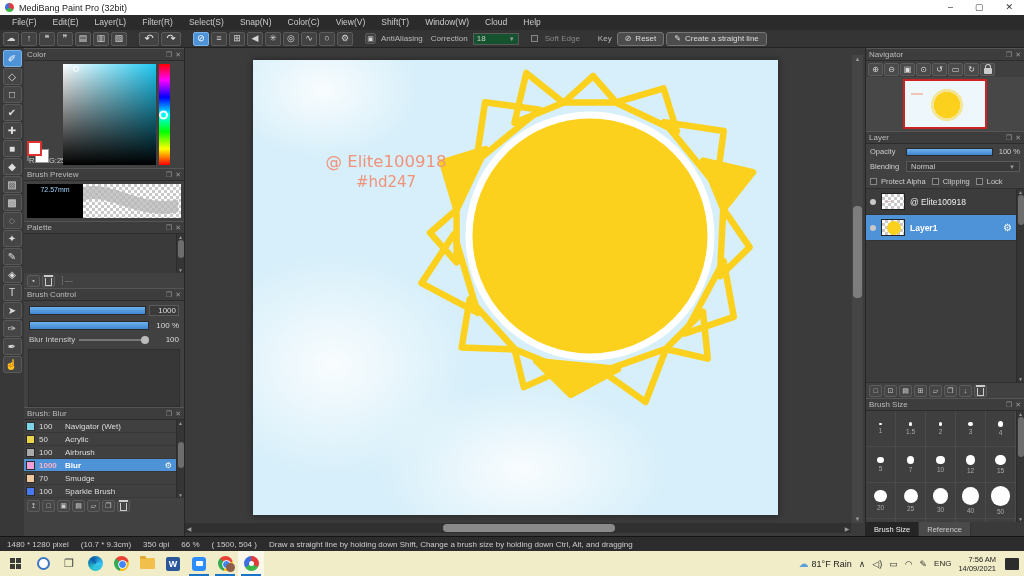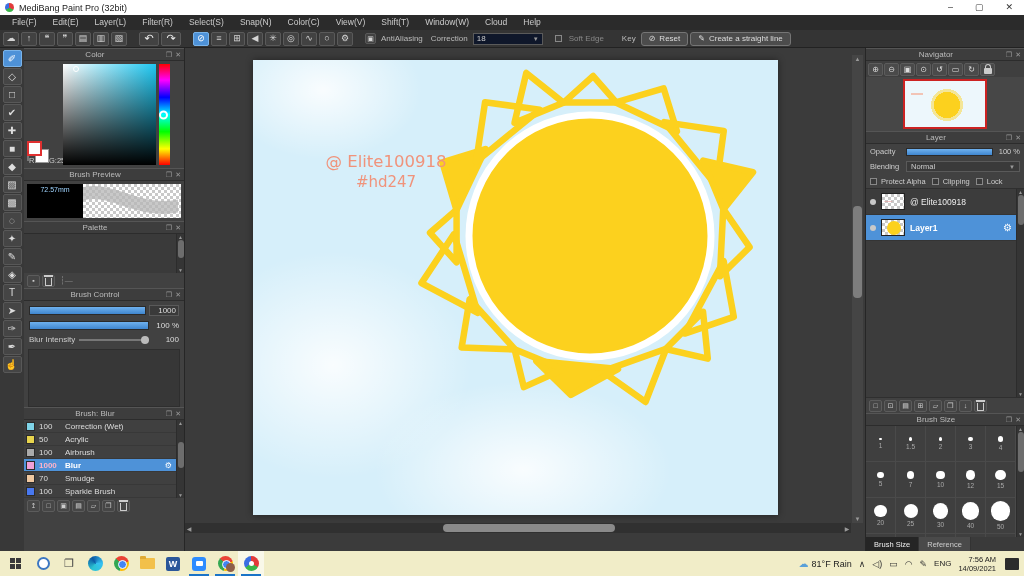--- a/index.html
+++ b/index.html
@@ -16,33 +16,33 @@
 .menu-item{font-size:8.5px;color:#ccc;padding:0 8px;line-height:15px}
 
 .toolbar{height:18px;background:#343434;display:flex;align-items:center;padding:0 3px;gap:2px;flex:0 0 auto;border-bottom:1px solid #222}
 .tbtn{width:16px;height:14px;background:#424242;border:1px solid #5a5a5a;border-radius:2px;color:#d5d5d5;font-size:9px;display:flex;align-items:center;justify-content:center;line-height:1}
 .tbtn.big{width:20px;font-size:11px;color:#eee}
 .tbtn.sel{background:#4e92d8;border-color:#79b4ea;color:#fff}
 .tb-gap{width:8px}
 .tb-label{font-size:8px;color:#bbb;margin:0 3px;white-space:nowrap}
 .tb-label.dim{color:#888}
 .cbox{width:7px;height:7px;border:1px solid #888;background:#3a3a3a;display:inline-block;margin-right:2px}
-.dropdown{width:70px;height:12px;background:#0f172a;border:1px solid #5a5a5a;color:#ccc;font-size:8px;display:flex;align-items:center;padding:0 3px}
+.dropdown{width:46px;height:12px;background:#14532d;border:1px solid #5a5a5a;color:#ccc;font-size:8px;display:flex;align-items:center;padding:0 3px}
 .dropdown .dd-arrow{margin-left:auto;font-size:6px;color:#999}
 .pillbtn{height:14px;background:#4c4c4c;border:1px solid #757575;border-radius:3px;color:#ddd;font-size:8px;display:flex;align-items:center;padding:0 7px;gap:4px;white-space:nowrap}
 
 .main{flex:1;display:flex;min-height:0}
 
 .toolrail{width:24px;background:#383838;padding-top:2px;flex:0 0 auto;display:flex;flex-direction:column;align-items:center;gap:1px}
 .rbtn{width:19px;height:17px;background:#454545;border:1px solid #585858;border-radius:2px;color:#ddd;font-size:10px;display:flex;align-items:center;justify-content:center;line-height:1}
 .rbtn.sel{background:#4e92d8;border-color:#7ab4ea;color:#fff}
 
 .leftcol{width:161px;background:#414141;border-right:1px solid #262626;flex:0 0 auto;display:flex;flex-direction:column}
 .panel-h{height:13px;background:#3d3d3d;border-top:1px solid #555;border-bottom:1px solid #2c2c2c;display:flex;align-items:center;padding:0 3px;flex:0 0 auto}
-.panel-h .t{flex:1;text-align:center;font-size:8px;color:#bbb}
+.panel-h .t{flex:1;font-size:8px;color:#bbb}
 .ph-ic{font-size:7px;color:#999;margin-left:3px}
 .vscroll{width:8px;background:#353535;border-left:1px solid #2c2c2c;display:flex;flex-direction:column;align-items:center;flex:0 0 auto}
 .vscroll .arr{font-size:5px;color:#999;line-height:6px}
 .vscroll .track{flex:1;width:6px;position:relative}
 .vscroll .thumb{position:absolute;left:0;width:6px;background:#6d6d6d;border-radius:3px}
 
 .color-body{display:flex;padding:3px 2px 3px 3px;height:107px}
 .cp-left{width:36px;display:flex;flex-direction:row;align-items:flex-end}
 .swatch-wrap{position:relative;width:26px;height:24px}
 .sw-bg{position:absolute;left:8px;top:8px;width:14px;height:14px;background:#fff;border:1px solid #999}
@@ -393,21 +393,21 @@
         <div class="panel-h">
             <span class="t">Brush: Blur</span>
             <span class="ph-ic">❐</span>
             <span class="ph-ic">✕</span>
           </div>
         <div class="bl-body">
           <div class="bl-list" id="brush-list">
               <div class="bl-row">
                 <span class="bl-sw" style="background: rgb(127, 212, 232);"></span>
                 <span class="bl-val">100</span>
-                <span class="bl-name">Correction (Wet)</span>
+                <span class="bl-name">Navigator (Wet)</span>
               </div>
               <div class="bl-row">
                 <span class="bl-sw" style="background: rgb(232, 212, 77);"></span>
                 <span class="bl-val">50</span>
                 <span class="bl-name">Acrylic</span>
               </div>
               <div class="bl-row">
                 <span class="bl-sw" style="background: rgb(170, 170, 170);"></span>
                 <span class="bl-val">100</span>
                 <span class="bl-name">Airbrush</span>
@@ -681,20 +681,28 @@
         </div>
         <div class="bs-tabs" id="bs-tabs">
             <span class="bs-tab active">Brush Size</span>
             <span class="bs-tab">Reference</span>
           </div>
       </div>
 
     </div>
   </div>
 
+  <div class="statusbar">
+    <span class="st">1480 * 1280 pixel</span>
+    <span class="st">(10.7 * 9.3cm)</span>
+    <span class="st">350 dpi</span>
+    <span class="st">66 %</span>
+    <span class="st">( 1500, 504 )</span>
+    <span class="st">Draw a straight line by holding down Shift, Change a brush size by holding down Ctrl, Alt, and dragging</span>
+  </div>
 
   <div class="taskbar">
     <div class="startbtn">
         <span class="winlogo">
           <i></i>
           <i></i>
           <i></i>
           <i></i>
         </span>
       </div>

